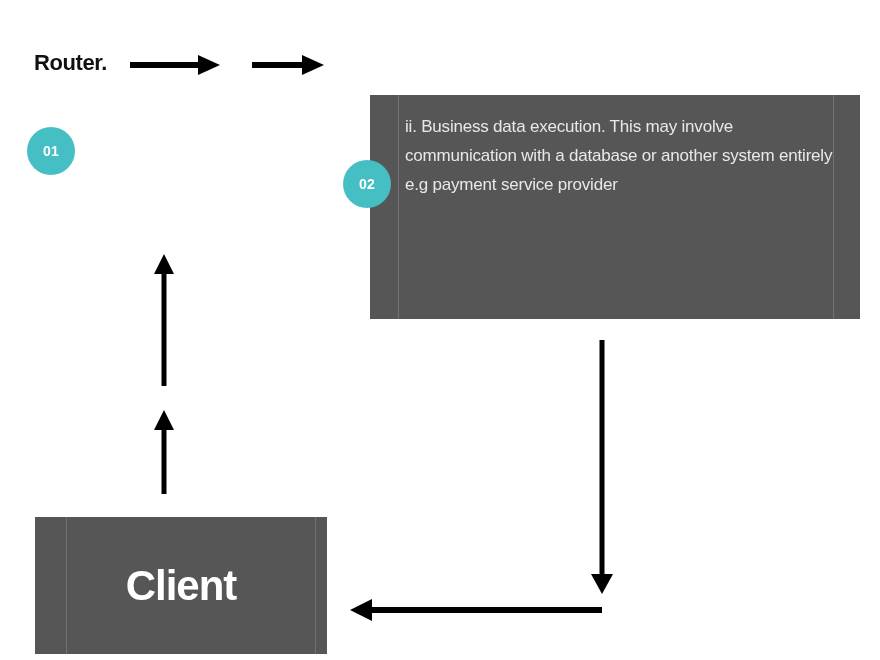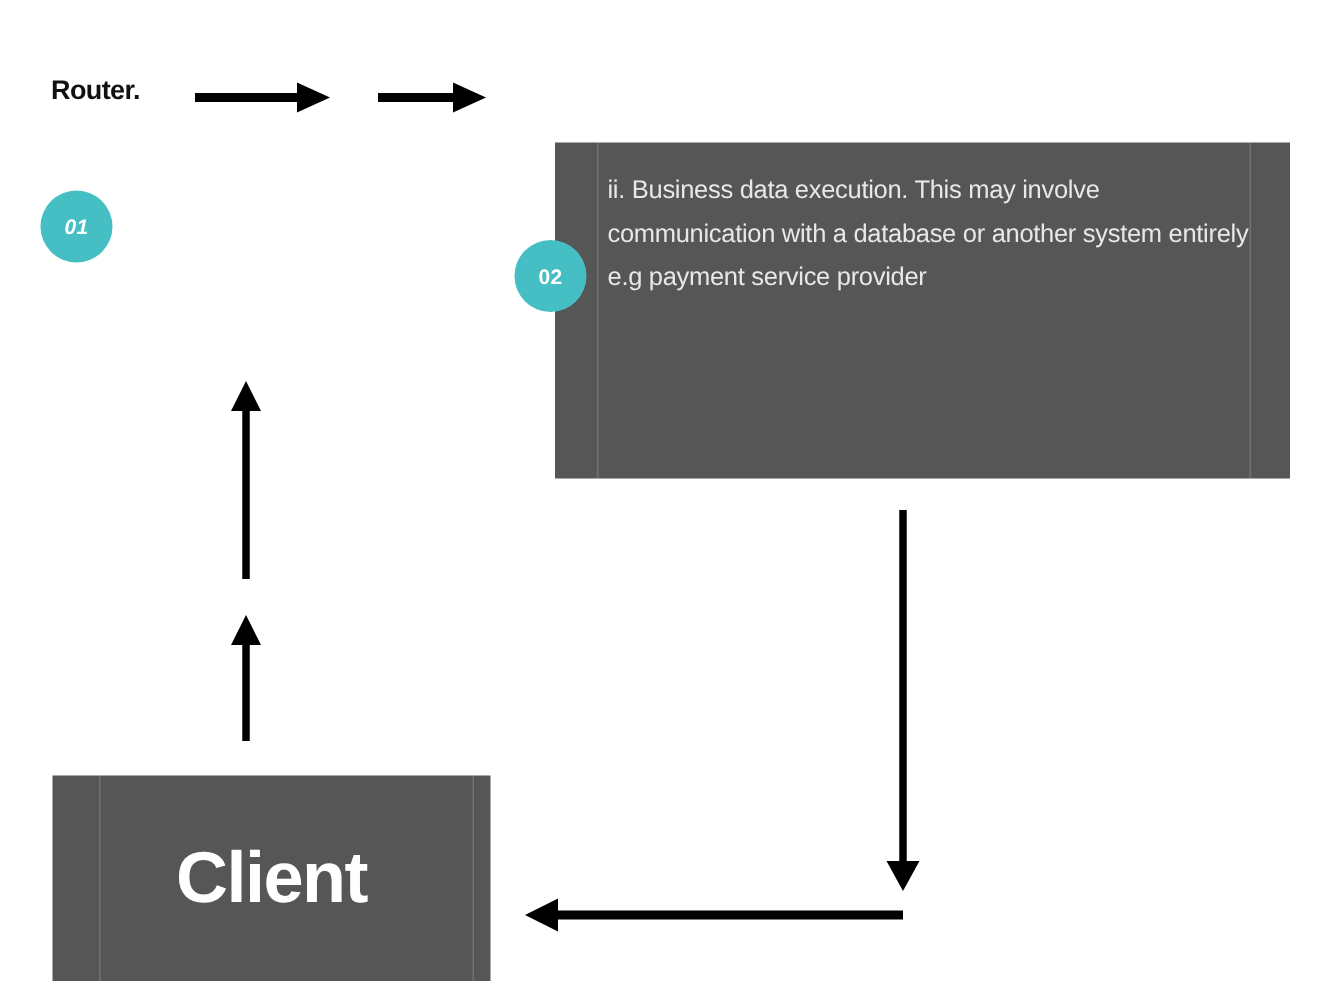--- a/index.html
+++ b/index.html
@@ -14,21 +14,21 @@
     background: #ffffff;
     overflow: hidden;
     font-family: "Liberation Sans", sans-serif;
   }
 
   
   .heading {
     position: absolute;
     font-family: "Liberation Sans", sans-serif;
     font-weight: bold;
-    font-size: 18px;
+    font-size: 22px;
     letter-spacing: -0.4px;
     color: #111111;
     white-space: nowrap;
   }
   #router-heading  { left: 34px;  top: 50px; }
   #controller-heading { left: 369px; top: 55px; }
 
   
   .panel {
     position: absolute;
@@ -71,41 +71,41 @@
 
   #client-label {
     position: absolute;
     left: 0; right: 0;
     top: 50%;
     transform: translateY(-50%);
     text-align: center;
     color: #ffffff;
     font-family: "Liberation Sans", sans-serif;
     font-weight: bold;
-    font-size: 48px;
+    font-size: 42px;
     letter-spacing: -1px;
   }
 
   
   .badge {
     position: absolute;
     width: 48px;
     height: 48px;
     border-radius: 50%;
     background: #45bfc4;
     color: #ffffff;
     font-family: "Liberation Sans", sans-serif;
     font-weight: bold;
     font-size: 14px;
     display: flex;
     align-items: center;
     justify-content: center;
     letter-spacing: 0.2px;
   }
-  #badge-01 { left: 27px;  top: 127px; font-style: italic; }
+  #badge-01 { left: 27px;  top: 127px; }
   #badge-02 { left: 343px; top: 160px; }
 
   
   .arrow {
     position: absolute;
     overflow: visible;
   }
   .arrow svg { display: block; }
 </style>
 </head>

